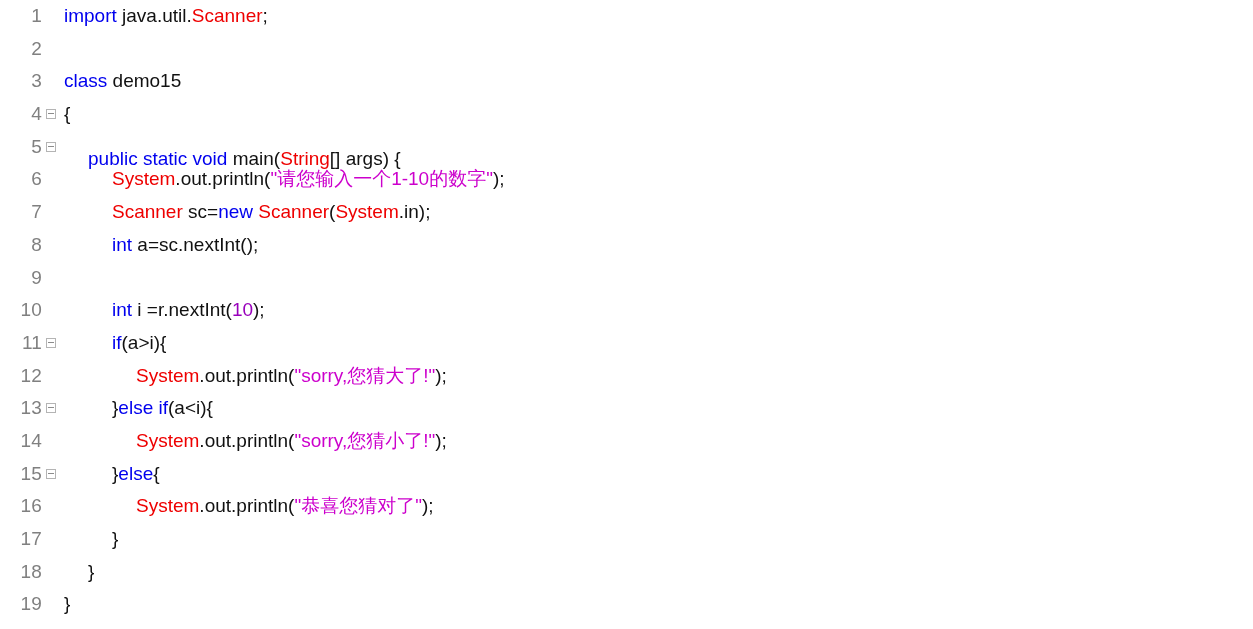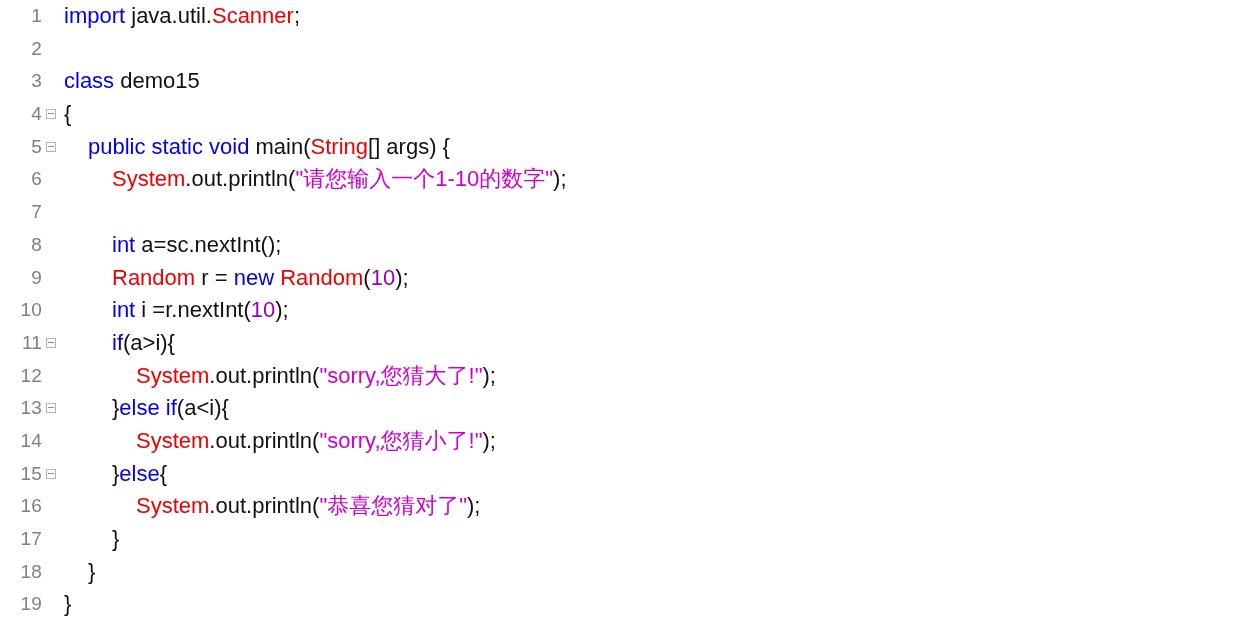--- a/index.html
+++ b/index.html
@@ -54,43 +54,43 @@
     top: 3px;
     width: 6px;
     height: 1px;
     background: #8c8c8c;
   }
   .code-text {
     position: absolute;
     left: 64px;
     top: 0;
     color: #111111;
-    font-size: 22px;
+    font-size: 19px;
     white-space: pre;
   }
   .kw   { color: #0000ee; }
   .type { color: #ee0000; }
   .str  { color: #cc00cc; }
   .num  { color: #9900bb; }
   .pl   { color: #111111; }
 </style>
 </head>
 <body>
 
 <div id="editor">
   <div id="lines-container">
       <div class="code-line"><span class="gutter-num">1</span><span class="code-text" style="padding-left: 0px;"><span class="kw">import</span><span class="pl"> java.util.</span><span class="type">Scanner</span><span class="pl">;</span></span></div>
       <div class="code-line"><span class="gutter-num">2</span></div>
       <div class="code-line"><span class="gutter-num">3</span><span class="code-text" style="padding-left: 0px; text-align: center;"><span class="kw">class</span><span class="pl"> demo15</span></span></div>
       <div class="code-line"><span class="gutter-num">4</span><span class="fold"></span><span class="code-text" style="padding-left: 0px;"><span class="pl">{</span></span></div>
-      <div class="code-line"><span class="gutter-num">5</span><span class="fold"></span><span class="code-text" style="padding-left: 24px;"><span class="kw">public static void</span><span class="pl"> main(</span><span class="type">String</span><span class="pl">[] args) {</span></span></div>
+      <div class="code-line"><span class="gutter-num">5</span><span class="fold"></span><span class="code-text" style="padding-left: 24px; margin-top: 12px;"><span class="kw">public static void</span><span class="pl"> main(</span><span class="type">String</span><span class="pl">[] args) {</span></span></div>
       <div class="code-line"><span class="gutter-num">6</span><span class="code-text" style="padding-left: 48px;"><span class="type">System</span><span class="pl">.out.println(</span><span class="str">"请您输入一个1-10的数字"</span><span class="pl">);</span></span></div>
-      <div class="code-line"><span class="gutter-num">7</span></div>
+      <div class="code-line"><span class="gutter-num">7</span><span class="code-text" style="padding-left: 48px;"><span class="type">Scanner</span><span class="pl"> sc=</span><span class="kw">new</span><span class="pl"> </span><span class="type">Scanner</span><span class="pl">(</span><span class="type">System</span><span class="pl">.in);</span></span></div>
       <div class="code-line"><span class="gutter-num">8</span><span class="code-text" style="padding-left: 48px;"><span class="kw">int</span><span class="pl"> a=sc.nextInt();</span></span></div>
-      <div class="code-line"><span class="gutter-num">9</span><span class="code-text" style="padding-left: 48px;"><span class="type">Random</span><span class="pl"> r = </span><span class="kw">new</span><span class="pl"> </span><span class="type">Random</span><span class="pl">(</span><span class="num">10</span><span class="pl">);</span></span></div>
+      <div class="code-line"><span class="gutter-num">9</span></div>
       <div class="code-line"><span class="gutter-num">10</span><span class="code-text" style="padding-left: 48px;"><span class="kw">int</span><span class="pl"> i =r.nextInt(</span><span class="num">10</span><span class="pl">);</span></span></div>
       <div class="code-line"><span class="gutter-num">11</span><span class="fold"></span><span class="code-text" style="padding-left: 48px;"><span class="kw">if</span><span class="pl">(a&gt;i){</span></span></div>
       <div class="code-line"><span class="gutter-num">12</span><span class="code-text" style="padding-left: 72px;"><span class="type">System</span><span class="pl">.out.println(</span><span class="str">"sorry,您猜大了!"</span><span class="pl">);</span></span></div>
       <div class="code-line"><span class="gutter-num">13</span><span class="fold"></span><span class="code-text" style="padding-left: 48px;"><span class="pl">}</span><span class="kw">else</span><span class="pl"> </span><span class="kw">if</span><span class="pl">(a&lt;i){</span></span></div>
       <div class="code-line"><span class="gutter-num">14</span><span class="code-text" style="padding-left: 72px;"><span class="type">System</span><span class="pl">.out.println(</span><span class="str">"sorry,您猜小了!"</span><span class="pl">);</span></span></div>
       <div class="code-line"><span class="gutter-num">15</span><span class="fold"></span><span class="code-text" style="padding-left: 48px; text-align: center;"><span class="pl">}</span><span class="kw">else</span><span class="pl">{</span></span></div>
       <div class="code-line"><span class="gutter-num">16</span><span class="code-text" style="padding-left: 72px;"><span class="type">System</span><span class="pl">.out.println(</span><span class="str">"恭喜您猜对了"</span><span class="pl">);</span></span></div>
       <div class="code-line"><span class="gutter-num">17</span><span class="code-text" style="padding-left: 48px;"><span class="pl">}</span></span></div>
       <div class="code-line"><span class="gutter-num">18</span><span class="code-text" style="padding-left: 24px;"><span class="pl">}</span></span></div>
       <div class="code-line"><span class="gutter-num">19</span><span class="code-text" style="padding-left: 0px;"><span class="pl">}</span></span></div>

